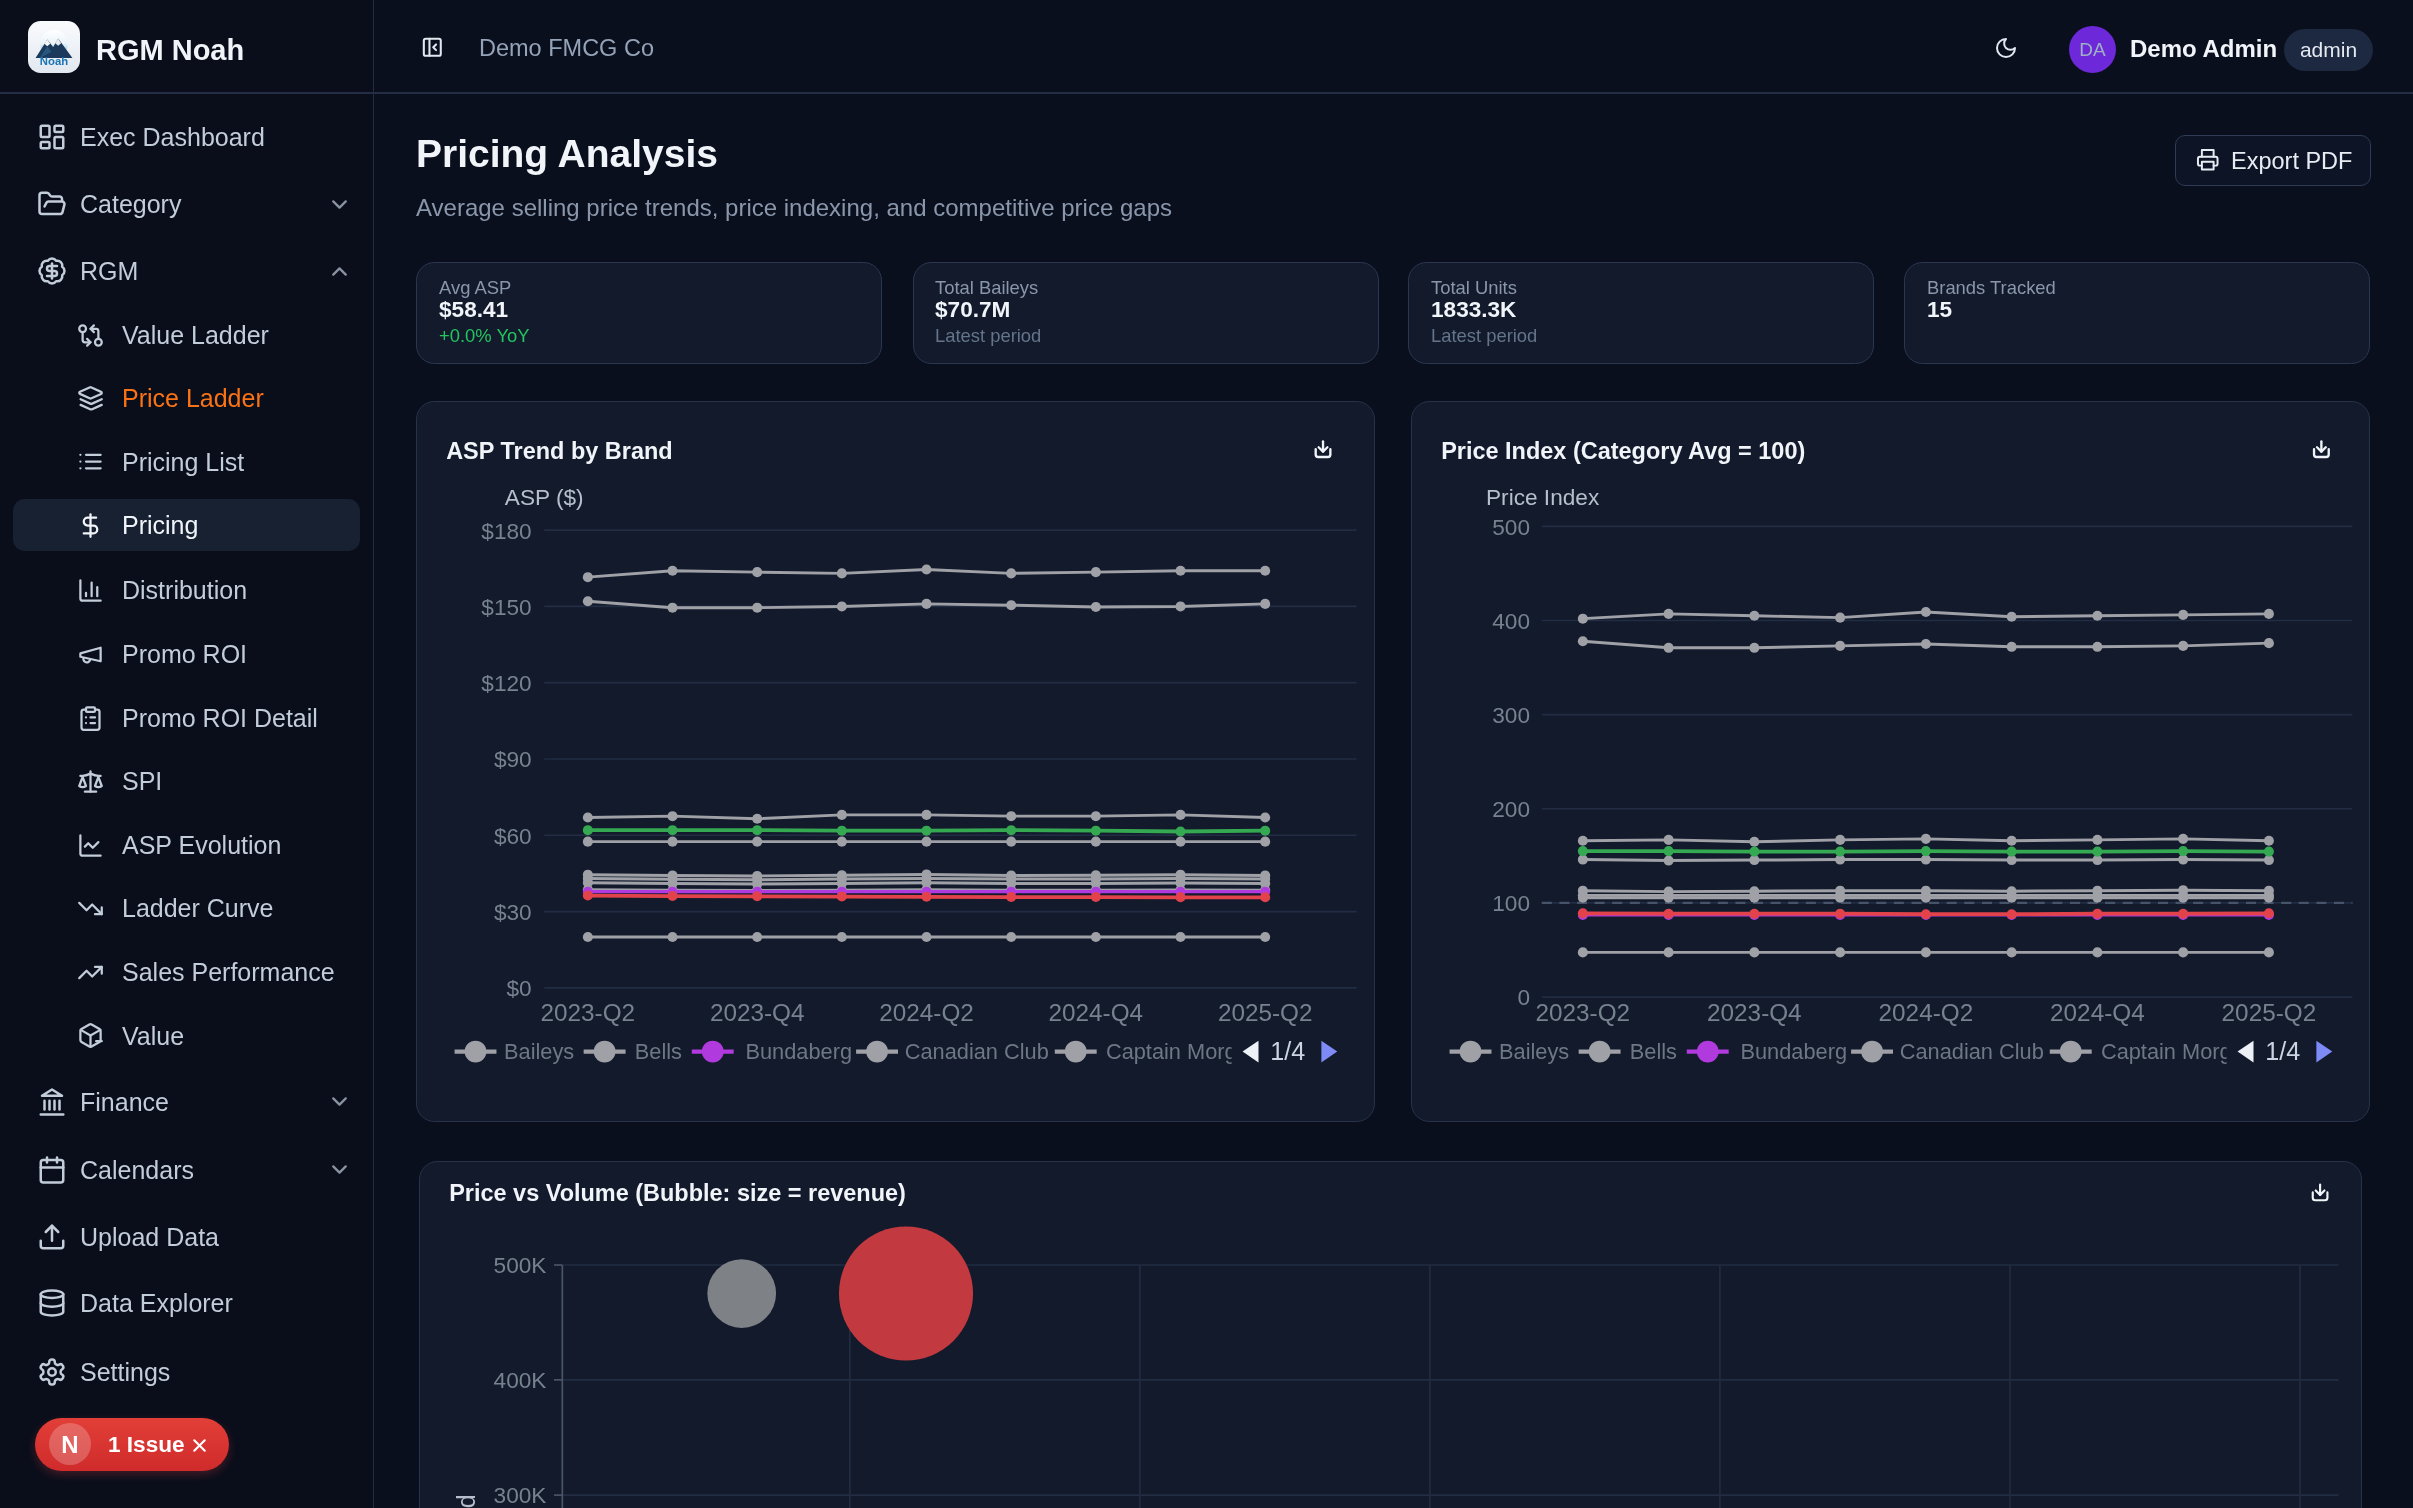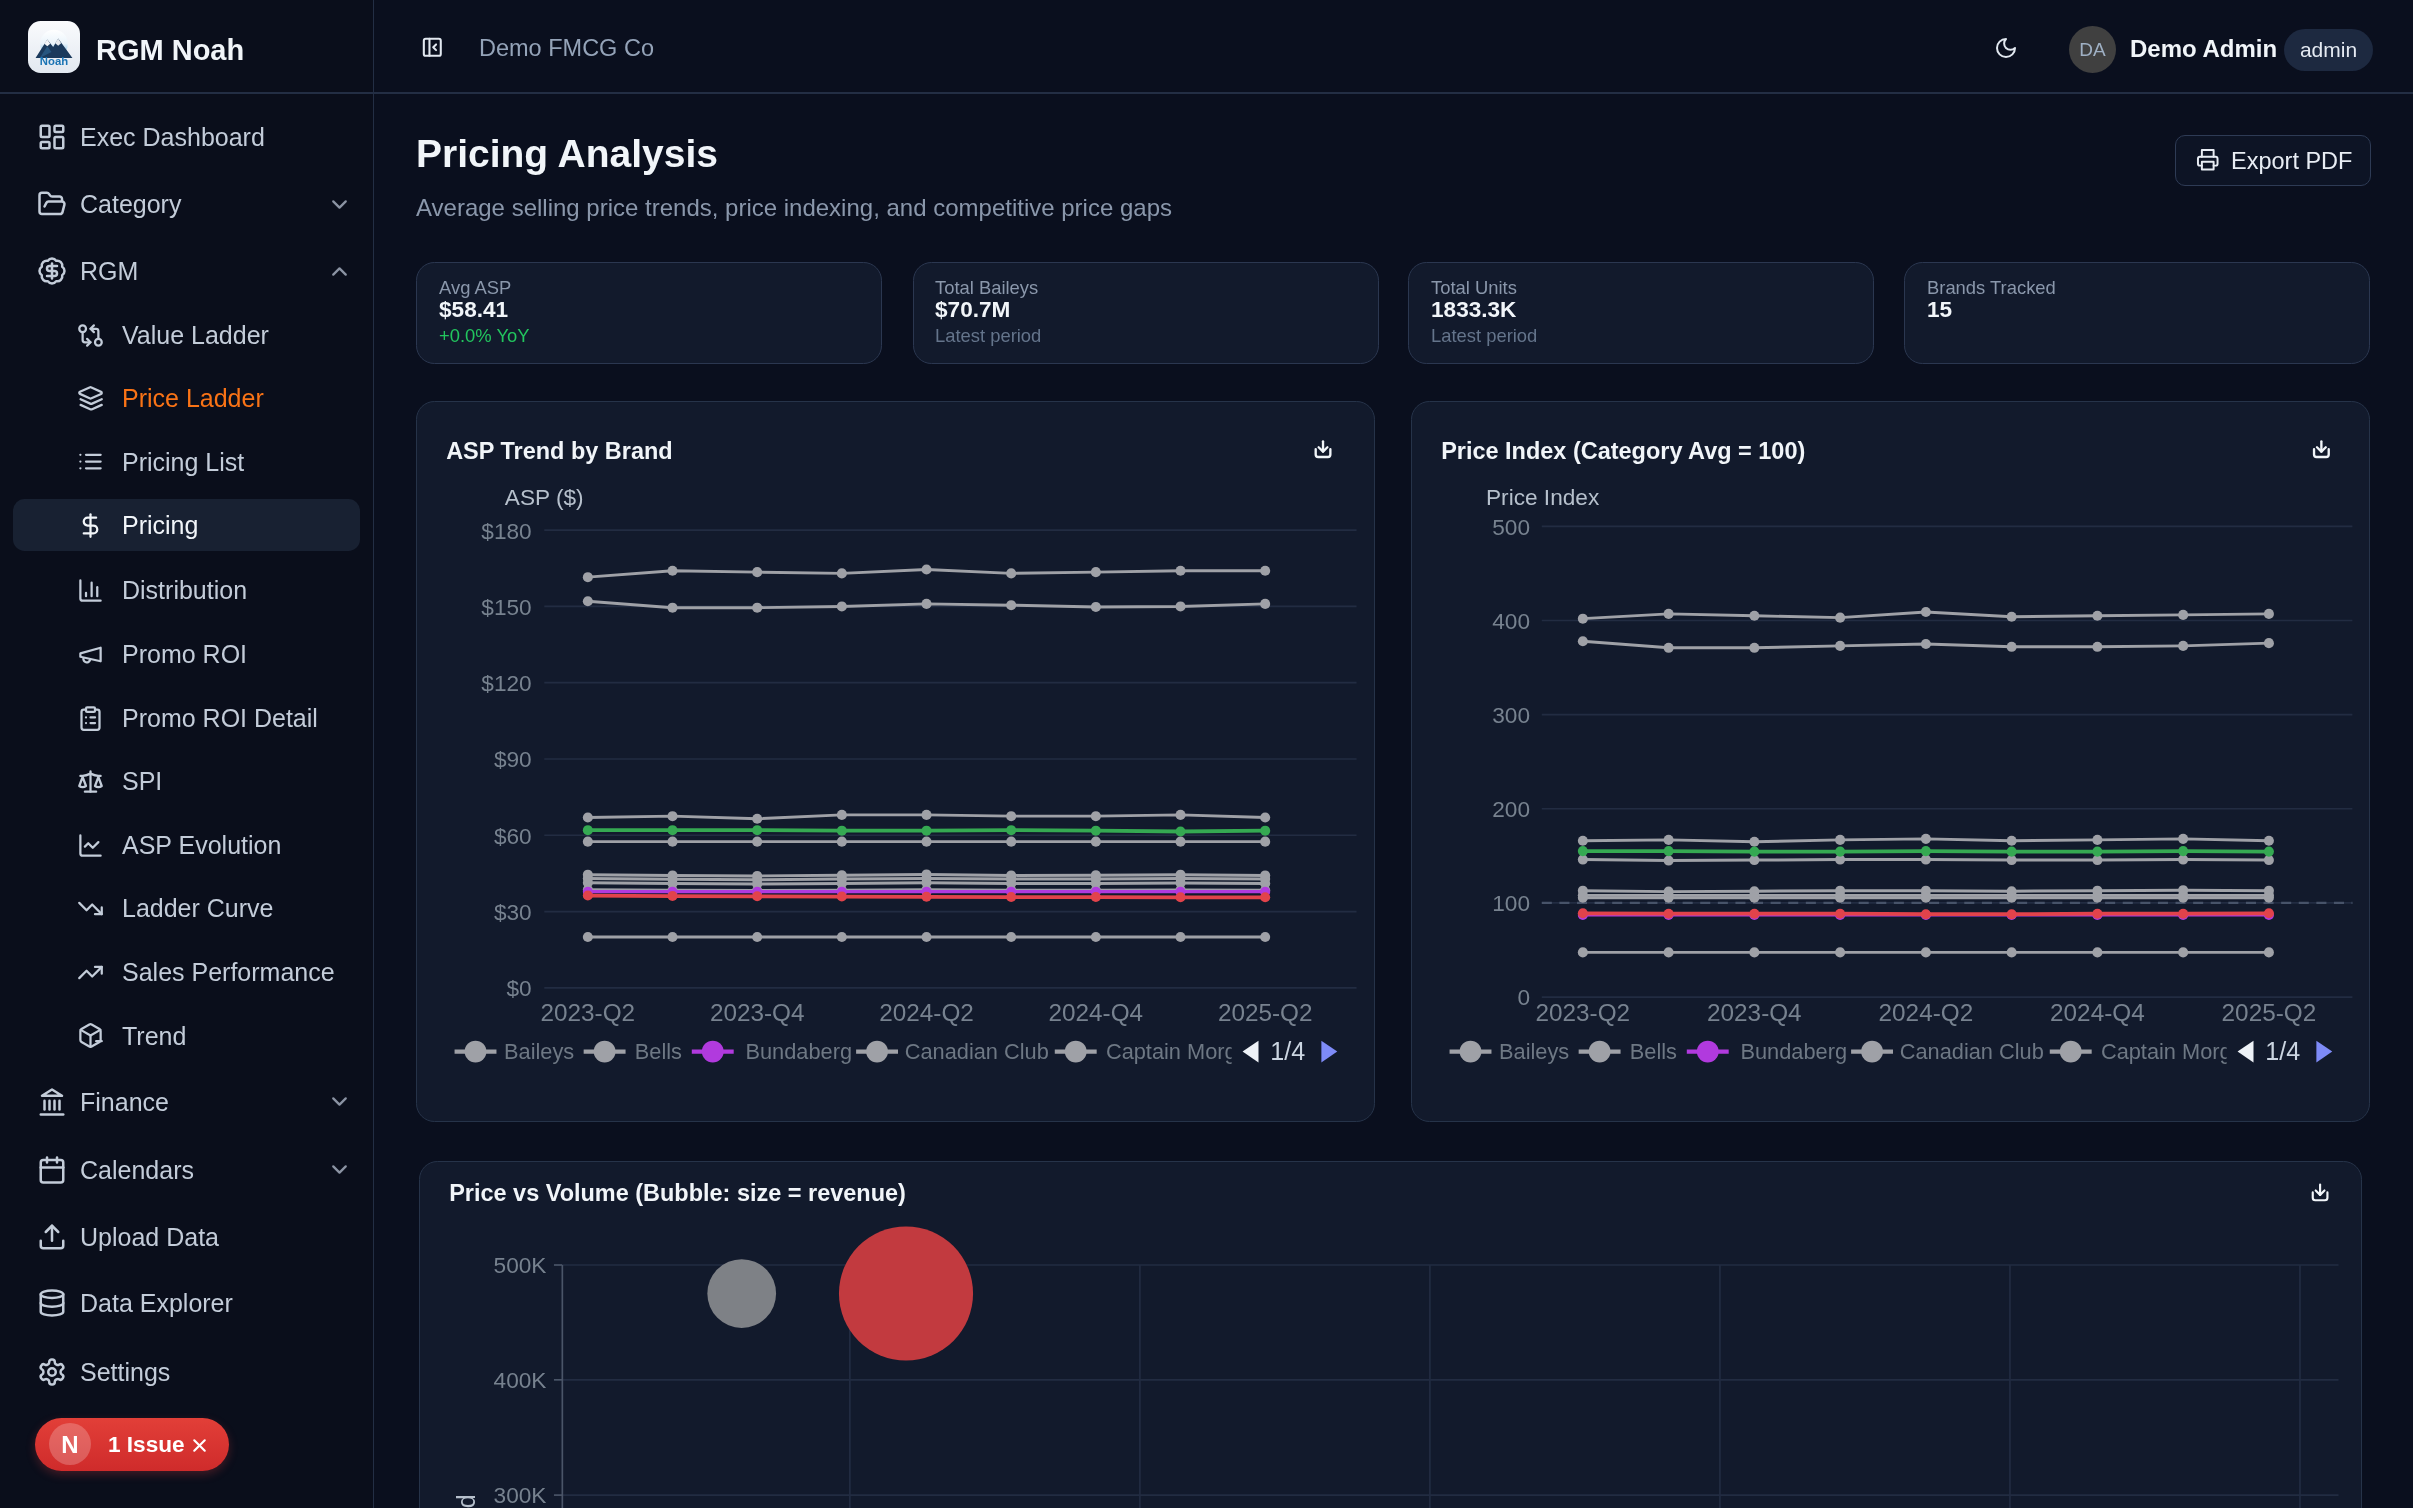--- a/index.html
+++ b/index.html
@@ -123,21 +123,21 @@
     <polyline points="22 7 13.5 15.5 8.5 10.5 2 17"></polyline>
     <polyline points="16 7 22 7 22 13"></polyline>
   </svg>
 <div class="abs" style="left:122px;top:957px;font-size:25px;line-height:30px;color:#c3ccd9">Sales Performance</div>
 <svg style="position:absolute;left:77px;top:1022px" width="27" height="27" viewBox="0 0 24 24" fill="none" stroke="#c3ccd9" stroke-width="2.0" stroke-linecap="round" stroke-linejoin="round">
     <path d="M21 8a2 2 0 0 0-1-1.73l-7-4a2 2 0 0 0-2 0l-7 4A2 2 0 0 0 3 8v8a2 2 0 0 0 1 1.73l7 4a2 2 0 0 0 2 0l7-4A2 2 0 0 0 21 16Z"></path>
     <path d="m3.3 7 8.7 5 8.7-5"></path>
     <path d="M12 22V12"></path>
     <path d="M17 14h5" transform="translate(0,3)"></path>
   </svg>
-<div class="abs" style="left:122px;top:1021px;font-size:25px;line-height:30px;color:#c3ccd9">Trend</div>
+<div class="abs" style="left:122px;top:1021px;font-size:25px;line-height:30px;color:#c3ccd9">Value</div>
 <svg style="position:absolute;left:37px;top:1087px" width="30" height="30" viewBox="0 0 24 24" fill="none" stroke="#c3ccd9" stroke-width="2.0" stroke-linecap="round" stroke-linejoin="round">
     <line x1="3" x2="21" y1="22" y2="22"></line>
     <line x1="6" x2="6" y1="18" y2="11"></line>
     <line x1="10" x2="10" y1="18" y2="11"></line>
     <line x1="14" x2="14" y1="18" y2="11"></line>
     <line x1="18" x2="18" y1="18" y2="11"></line>
     <polygon points="12 2 20 7 4 7"></polygon>
   </svg>
 <div class="abs" style="left:80px;top:1087px;font-size:25px;line-height:30px;color:#c3ccd9">Finance</div>
 <svg style="position:absolute;left:327px;top:1089px" width="25" height="25" viewBox="0 0 24 24" fill="none" stroke="#8b93a3" stroke-width="2.2" stroke-linecap="round" stroke-linejoin="round">
@@ -181,21 +181,21 @@
   </svg>
 <svg style="position:absolute;left:421px;top:36px" width="22.6" height="22.6" viewBox="0 0 24 24" fill="none" stroke="#e2e8f0" stroke-width="2.2" stroke-linecap="round" stroke-linejoin="round">
     <rect width="18" height="18" x="3" y="3" rx="2"></rect>
     <path d="M9 3v18"></path>
     <path d="m16 15-3-3 3-3"></path>
   </svg>
 <div class="abs" style="left:479px;top:35px;font-size:23.5px;color:#94a3b8">Demo FMCG Co</div>
 <svg style="position:absolute;left:1994px;top:36px" width="24" height="24" viewBox="0 0 24 24" fill="none" stroke="#e2e8f0" stroke-width="2.0" stroke-linecap="round" stroke-linejoin="round">
     <path d="M12 3a6 6 0 0 0 9 9 9 9 0 1 1-9-9Z"></path>
   </svg>
-<div class="abs" style="left:2069px;top:26px;width:47px;height:47px;border-radius:50%;background:#404040;color:#9fb0c4;font-size:19px;display:flex;align-items:center;justify-content:center">DA</div>
+<div class="abs" style="left:2069px;top:26px;width:47px;height:47px;border-radius:50%;background:#6d28d9;color:#9fb0c4;font-size:19px;display:flex;align-items:center;justify-content:center">DA</div>
 <div class="abs" style="left:2130px;top:35px;font-size:24px;font-weight:bold;color:#f1f5f9">Demo Admin</div>
 <div class="abs" style="left:2284px;top:28.5px;width:89px;height:42px;border-radius:21px;background:#1d2940;color:#e5eaf2;font-size:21px;display:flex;align-items:center;justify-content:center">admin</div>
 <div class="abs" style="left:416px;top:132px;font-size:39px;font-weight:bold;color:#f1f5f9">Pricing Analysis</div>
 <div class="abs" style="left:416px;top:194px;font-size:24px;color:#8a97ab">Average selling price trends, price indexing, and competitive price gaps</div>
 <div class="abs" style="left:2175px;top:135px;width:196px;height:51px;border:1.7px solid #2e3b55;border-radius:10px;background:#0d1425"></div>
 <svg style="position:absolute;left:2196px;top:148px" width="23.5" height="23.5" viewBox="0 0 24 24" fill="none" stroke="#e8edf4" stroke-width="2.0" stroke-linecap="round" stroke-linejoin="round">
     <polyline points="6 9 6 2 18 2 18 9"></polyline>
     <path d="M6 18H4a2 2 0 0 1-2-2v-5a2 2 0 0 1 2-2h16a2 2 0 0 1 2 2v5a2 2 0 0 1-2 2h-2"></path>
     <rect width="12" height="8" x="6" y="14"></rect>
   </svg>

